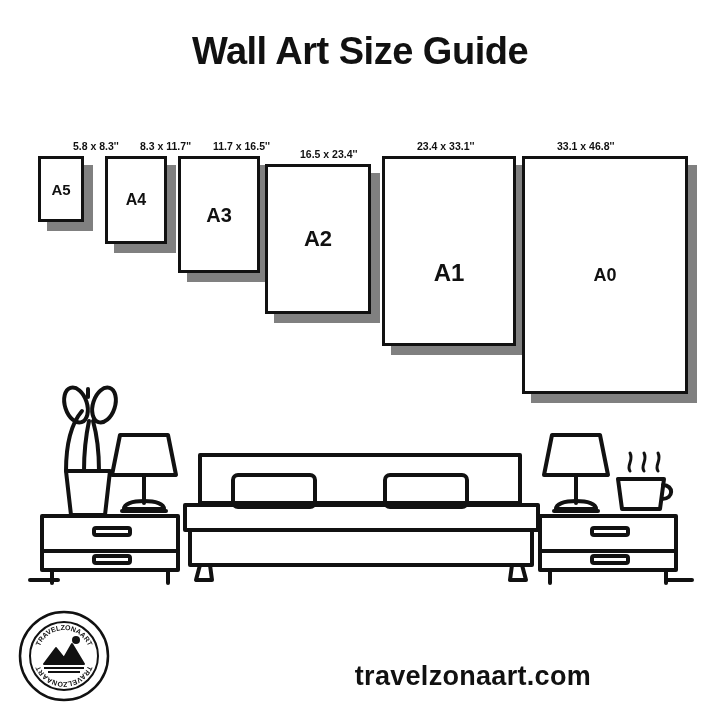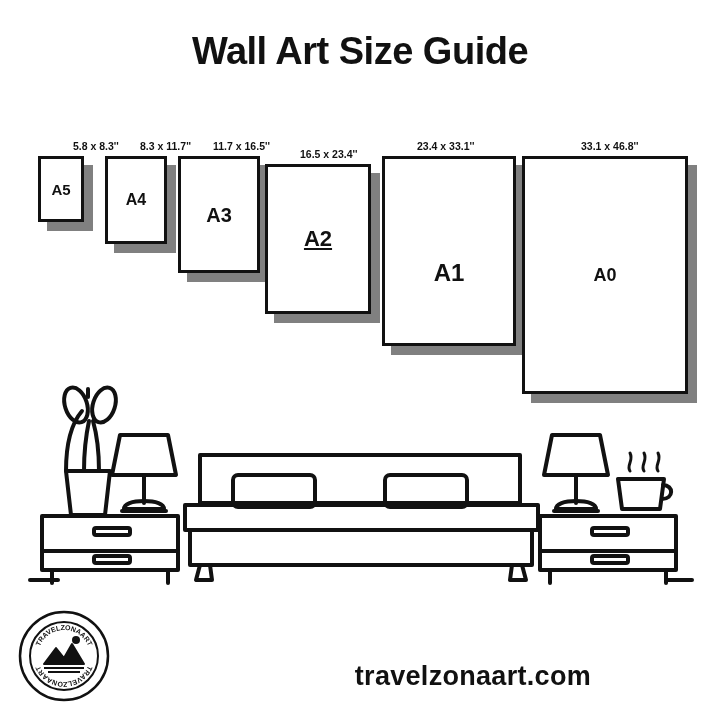--- a/index.html
+++ b/index.html
@@ -133,32 +133,32 @@
         <div class="frame-dim" style="top: -16px;">11.7 x 16.5''</div>
         <div class="frame-shadow" style="left: 9px; top: 9px; width: 82px; height: 117px;"></div>
         <div class="frame-box" style="left: 0px; top: 0px; width: 82px; height: 117px;">
           <span class="frame-label" style="font-size: 20px;">A3</span>
         </div>
       </div>
       <div class="frame-group" style="left: 265px; width: 115px; height: 159px; bottom: 72px;">
         <div class="frame-dim" style="top: -16px;">16.5 x 23.4''</div>
         <div class="frame-shadow" style="left: 9px; top: 9px; width: 106px; height: 150px;"></div>
         <div class="frame-box" style="left: 0px; top: 0px; width: 106px; height: 150px;">
-          <span class="frame-label" style="font-size: 22px; text-decoration: underline;">A2</span>
+          <span class="frame-label" style="font-size: 22px;">A2</span>
         </div>
       </div>
       <div class="frame-group" style="left: 382px; width: 143px; height: 199px; bottom: 40px;">
         <div class="frame-dim" style="top: -16px;">23.4 x 33.1''</div>
         <div class="frame-shadow" style="left: 9px; top: 9px; width: 134px; height: 190px;"></div>
         <div class="frame-box" style="left: 0px; top: 0px; width: 134px; height: 190px;">
           <span class="frame-label" style="font-size: 24px; margin-top: 44px;">A1</span>
         </div>
       </div>
       <div class="frame-group" style="left: 522px; width: 175px; height: 247px; bottom: -8px;">
-        <div class="frame-dim" style="top: -16px; margin-left: 24px;">33.1 x 46.8''</div>
+        <div class="frame-dim" style="top: -16px;">33.1 x 46.8''</div>
         <div class="frame-shadow" style="left: 9px; top: 9px; width: 166px; height: 238px;"></div>
         <div class="frame-box" style="left: 0px; top: 0px; width: 166px; height: 238px;">
           <span class="frame-label" style="font-size: 18px;">A0</span>
         </div>
       </div>
     </div>
 
   <div id="scene">
     <svg width="720" height="230" viewBox="0 0 720 230">
       <g fill="none" stroke="#111111" stroke-width="4" stroke-linejoin="round" stroke-linecap="round">

